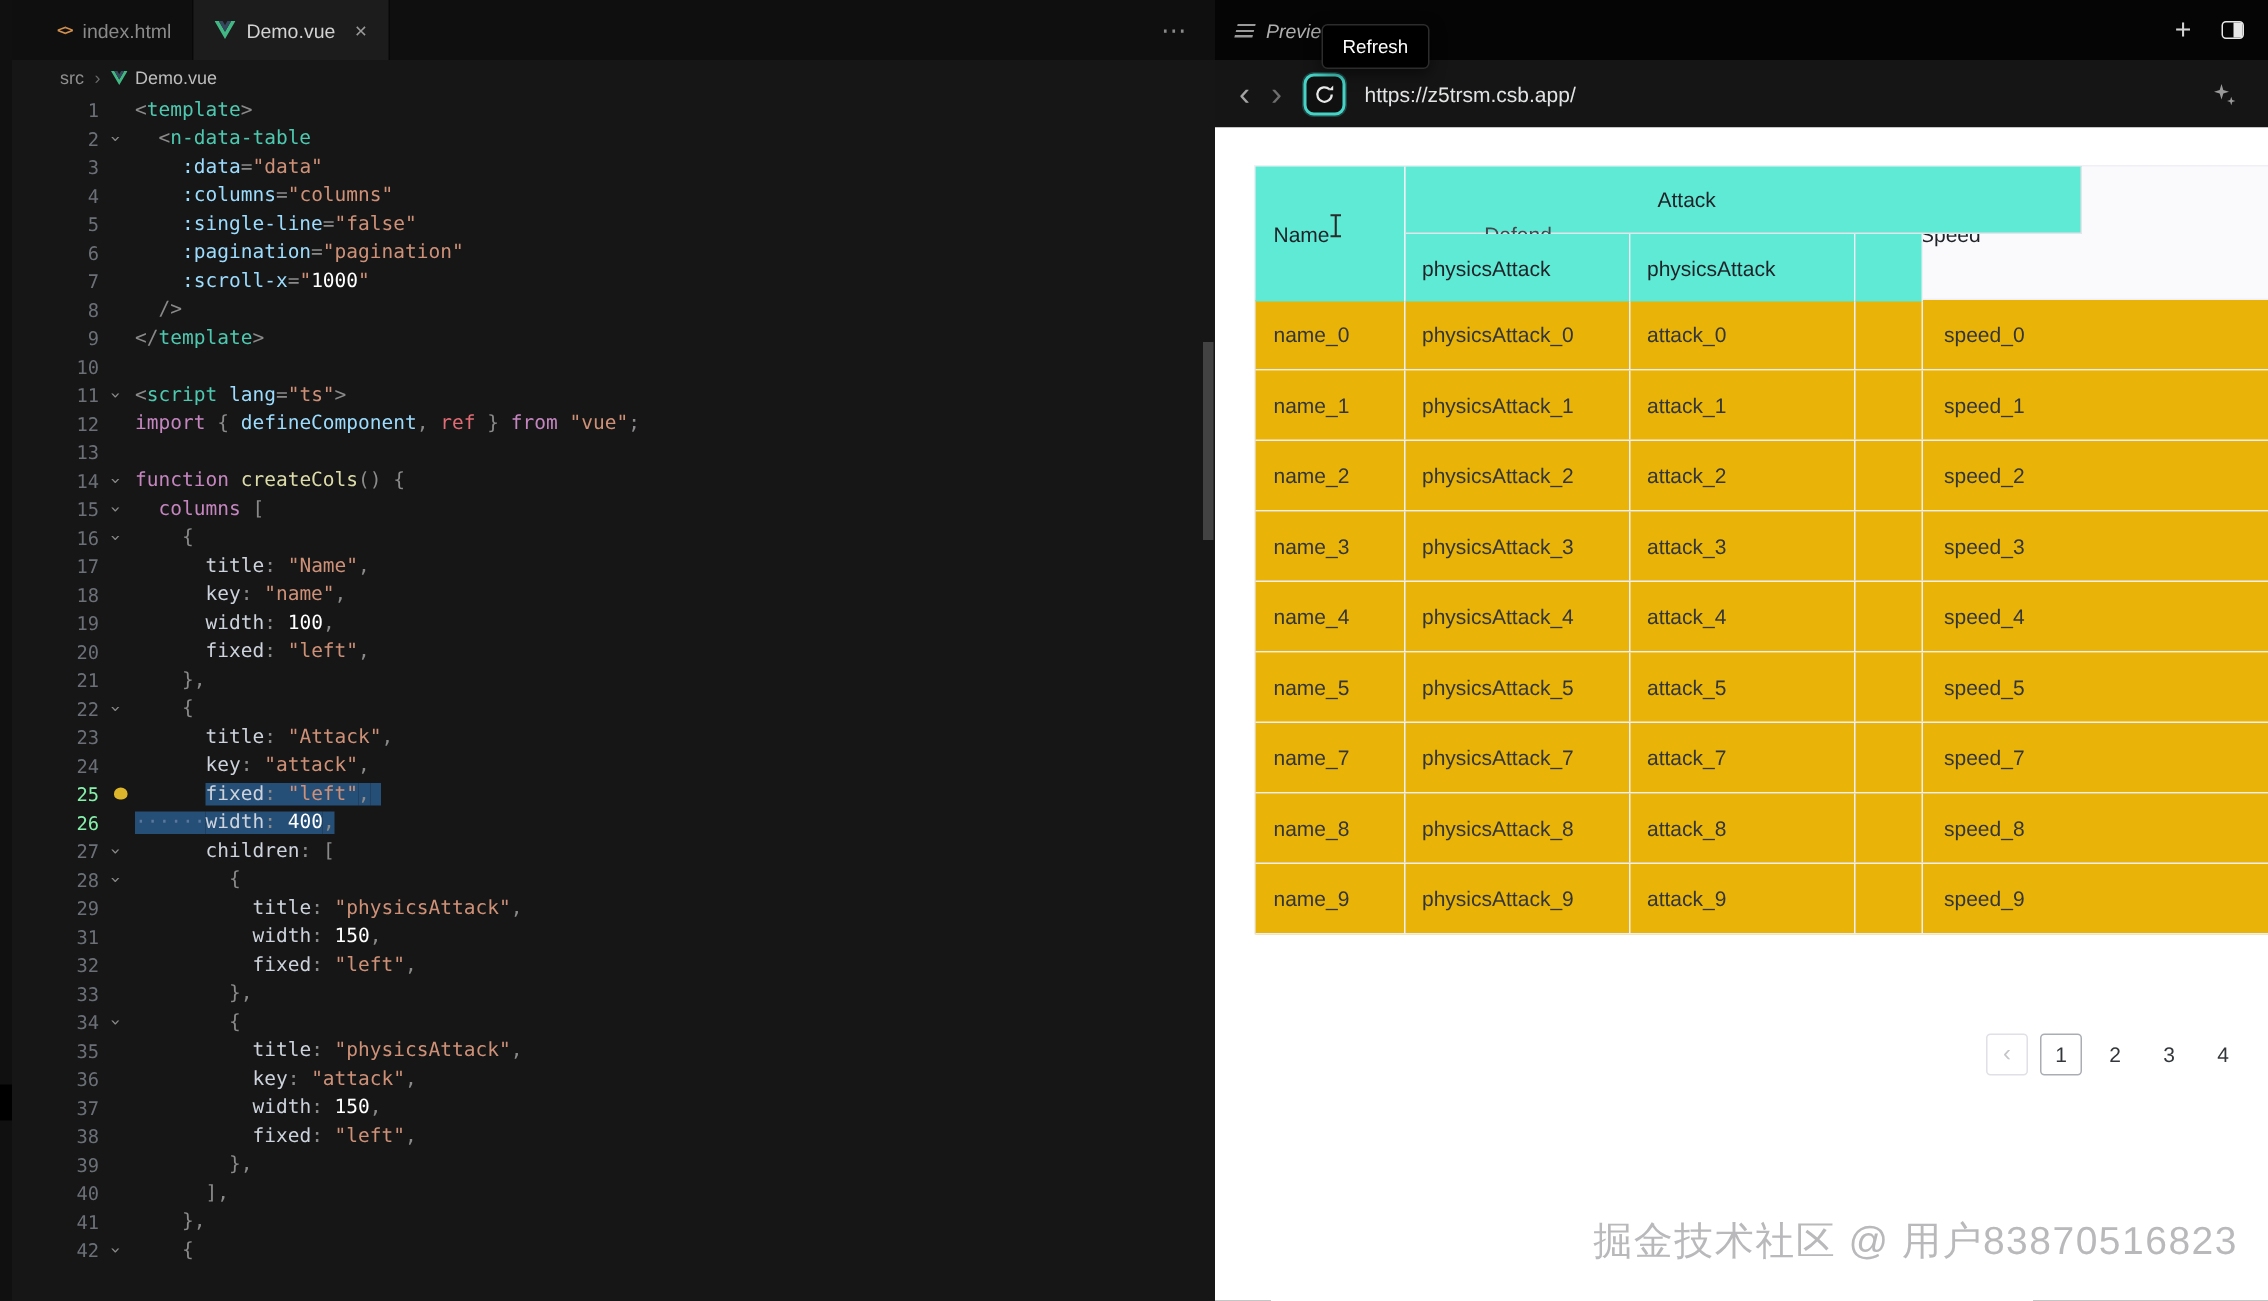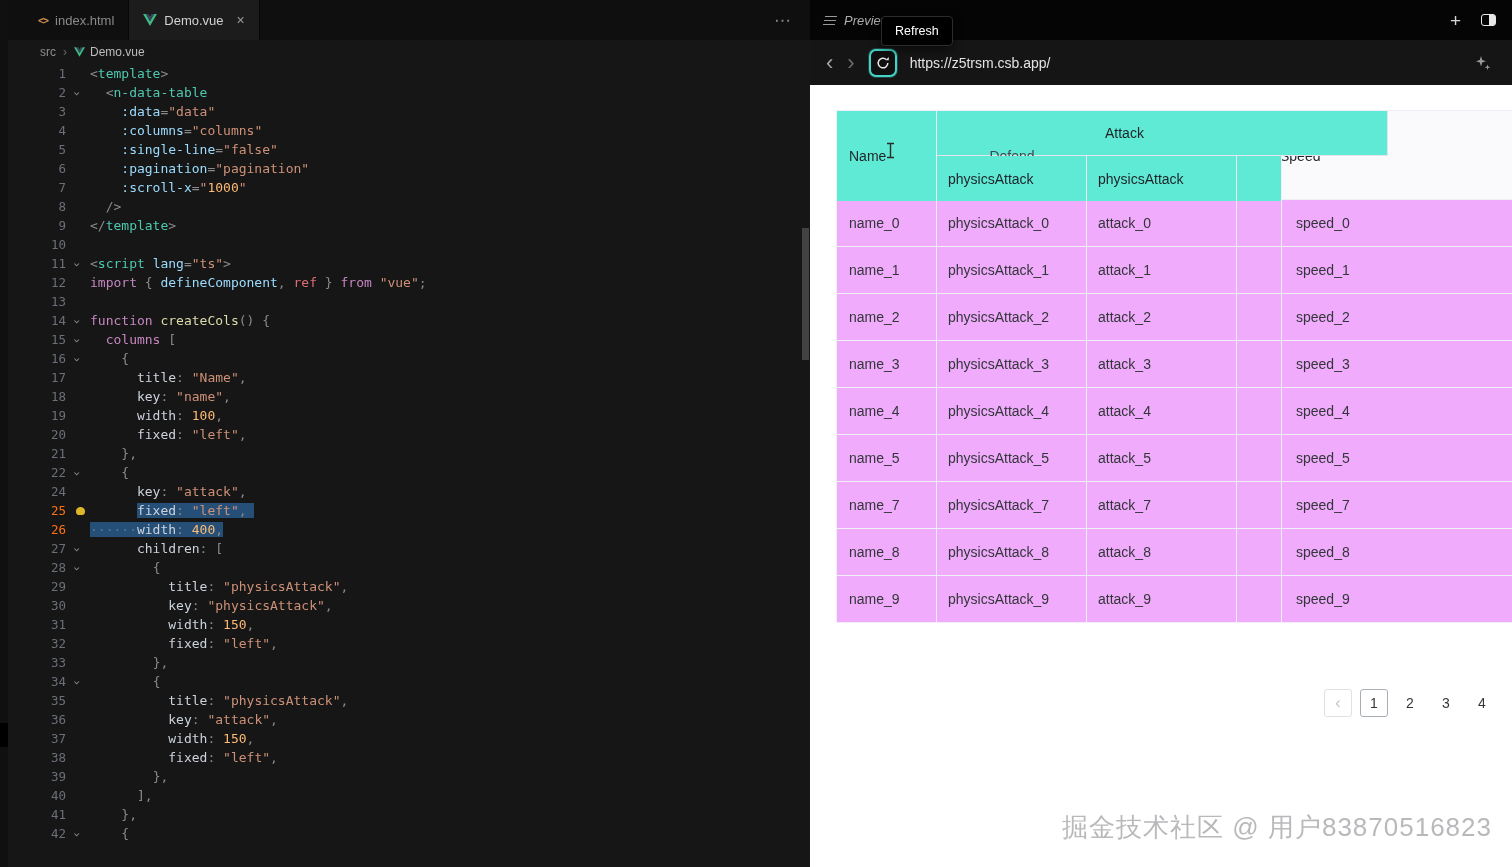--- a/index.html
+++ b/index.html
@@ -17,27 +17,27 @@
   .tab-close{margin-left:6px;color:#9a9a9a;font-size:14px;line-height:1;}
   .tab-more{margin-left:auto;align-self:center;margin-right:18px;color:#8a8a8a;font-size:17px;letter-spacing:1px;}
 
   .breadcrumb{position:absolute;left:0;top:40px;width:810px;height:24px;display:flex;align-items:center;gap:7px;padding-left:40px;font-size:12px;color:#8f8f8f;}
   .breadcrumb .file{color:#bdbdbd;display:flex;align-items:center;gap:5px;}
   .crumb-chev{color:#6a6a6a;font-size:12px;}
 
   .code-area{position:absolute;left:0;top:64px;width:810px;bottom:0;font-family:"DejaVu Sans Mono",monospace;font-size:13px;line-height:19px;color:#d4d4d4;overflow:hidden;}
   .line{display:flex;height:19px;white-space:pre;}
   .ln{flex:none;width:66px;text-align:right;color:#6b7078;font-size:12.5px;}
-  .ln.act{color:#f97316;}
+  .ln.act{color:#86efac;}
   .fold{flex:none;width:24px;padding-left:7px;}
   .chev{display:inline-block;transform:rotate(90deg);font-size:12px;color:#8a8a8a;}
   .bulb{display:inline-block;width:9px;height:8px;margin-left:3px;margin-top:4px;background:#ddb62b;border-radius:50% 50% 42% 42%;box-shadow:0 9px 0 -7px #b99723;}
   .codetext{white-space:pre;}
   .tk-pu{color:#8a8a8a}.tk-tag{color:#4ec9b0}.tk-attr{color:#9cdcfe}.tk-str{color:#ce9178}
-  .tk-num{color:#fdba74}.tk-kw{color:#c586c0}.tk-fn{color:#dcdcaa}.tk-id{color:#9cdcfe}
+  .tk-num{color:#ffffff}.tk-kw{color:#c586c0}.tk-fn{color:#dcdcaa}.tk-id{color:#9cdcfe}
   .tk-id2{color:#e06c75}.tk-prop{color:#cdd3dc}.tk-ws{color:#5a789e}.tk-sp{color:#d4d4d4}
   .sel{background:#264f78;}
 
   .vscroll{position:absolute;right:1px;top:228px;width:7px;height:132px;background:#424242;z-index:4;}
 
   
   .browser-pane{position:absolute;left:810px;top:0;width:702px;height:867px;background:#ffffff;}
   .topbar{position:absolute;left:0;top:0;width:100%;height:40px;background:#050505;}
   .preview-tab{position:absolute;left:14px;top:0;height:40px;display:flex;align-items:center;gap:8px;}
   .lines-icon{width:12px;height:9px;background:repeating-linear-gradient(to bottom,#9a9a9a 0 1.5px,transparent 1.5px 3.8px);transform:skewX(-14deg);}
@@ -65,21 +65,21 @@
   .th-name{left:0;top:0;width:100px;height:90px;border-right:1px solid #efeff5;padding-left:12px;z-index:4;}
   .th-speed{left:429px;top:0;width:231px;height:90px;padding-left:14px;z-index:0;background:transparent;text-align:right;}
   .th-defend{left:100px;top:0;width:150px;height:90px;justify-content:center;z-index:2;background:transparent;color:#43474d;}
   .th-attack{left:100px;top:0;width:451px;height:45px;z-index:1;border-right:1px solid #e4e4ea;border-bottom:1px solid #e4e4ea;}
   .th-attack span{position:absolute;left:168px;top:0;height:45px;line-height:45px;}
   .th-sub1{left:100px;top:45px;width:150px;height:45px;border-right:1px solid #efeff5;padding-left:11px;z-index:3;}
   .th-sub2{left:250px;top:45px;width:150px;height:45px;border-right:1px solid #efeff5;padding-left:11px;z-index:3;}
   .th-gap{left:400px;top:45px;width:45px;height:45px;border-right:1px solid #efeff5;z-index:3;}
 
   .tbody{border-left:1px solid #efeff5;}
-  .trow{display:grid;grid-template-columns:100px 150px 150px 45px 1fr;height:47px;border-bottom:1px solid #efeff5;background:#f0abfc;}
+  .trow{display:grid;grid-template-columns:100px 150px 150px 45px 1fr;height:47px;border-bottom:1px solid #efeff5;background:#eab308;}
   .td{display:flex;align-items:center;border-right:1px solid #efeff5;padding-left:11px;}
   .td-name{padding-left:12px;}
   .td-speed{border-right:none;padding-left:14px;}
 
   .pagination{position:absolute;left:26px;top:604px;width:676px;display:flex;justify-content:flex-end;gap:8px;padding-right:16px;}
   .pgitem{width:28px;height:28px;border-radius:3px;display:flex;align-items:center;justify-content:center;font-size:14px;color:#33363a;}
   .pgprev{border:1px solid #e0e0e6;color:#c4c4ca;font-size:16px;}
   .pgitem.active{border:1px solid #a9aeb4;}
 
   .watermark{position:absolute;right:20px;bottom:22px;font-size:26px;color:#9c9ca1;opacity:.7;letter-spacing:1px;white-space:nowrap;}
@@ -134,27 +134,27 @@
       <div class="line"><span class="ln">13</span><span class="fold"></span><span class="codetext"></span></div>
       <div class="line"><span class="ln">14</span><span class="fold"><span class="chev">›</span></span><span class="codetext"><span class="tk-kw">function</span><span class="tk-sp"> </span><span class="tk-fn">createCols</span><span class="tk-pu">()</span><span class="tk-sp"> </span><span class="tk-pu">{</span></span></div>
       <div class="line"><span class="ln">15</span><span class="fold"><span class="chev">›</span></span><span class="codetext"><span class="tk-sp">  </span><span class="tk-kw">columns</span><span class="tk-sp"> </span><span class="tk-pu">[</span></span></div>
       <div class="line"><span class="ln">16</span><span class="fold"><span class="chev">›</span></span><span class="codetext"><span class="tk-sp">    </span><span class="tk-pu">{</span></span></div>
       <div class="line"><span class="ln">17</span><span class="fold"></span><span class="codetext"><span class="tk-sp">      </span><span class="tk-prop">title</span><span class="tk-pu">:</span><span class="tk-sp"> </span><span class="tk-str">"Name"</span><span class="tk-pu">,</span></span></div>
       <div class="line"><span class="ln">18</span><span class="fold"></span><span class="codetext"><span class="tk-sp">      </span><span class="tk-prop">key</span><span class="tk-pu">:</span><span class="tk-sp"> </span><span class="tk-str">"name"</span><span class="tk-pu">,</span></span></div>
       <div class="line"><span class="ln">19</span><span class="fold"></span><span class="codetext"><span class="tk-sp">      </span><span class="tk-prop">width</span><span class="tk-pu">:</span><span class="tk-sp"> </span><span class="tk-num">100</span><span class="tk-pu">,</span></span></div>
       <div class="line"><span class="ln">20</span><span class="fold"></span><span class="codetext"><span class="tk-sp">      </span><span class="tk-prop">fixed</span><span class="tk-pu">:</span><span class="tk-sp"> </span><span class="tk-str">"left"</span><span class="tk-pu">,</span></span></div>
       <div class="line"><span class="ln">21</span><span class="fold"></span><span class="codetext"><span class="tk-sp">    </span><span class="tk-pu">},</span></span></div>
       <div class="line"><span class="ln">22</span><span class="fold"><span class="chev">›</span></span><span class="codetext"><span class="tk-sp">    </span><span class="tk-pu">{</span></span></div>
+      <div class="line"><span class="ln">23</span><span class="fold"></span><span class="codetext"><span class="tk-sp">      </span><span class="tk-prop">title</span><span class="tk-pu">:</span><span class="tk-sp"> </span><span class="tk-str">"Attack"</span><span class="tk-pu">,</span></span></div>
       <div class="line"><span class="ln">24</span><span class="fold"></span><span class="codetext"><span class="tk-sp">      </span><span class="tk-prop">key</span><span class="tk-pu">:</span><span class="tk-sp"> </span><span class="tk-str">"attack"</span><span class="tk-pu">,</span></span></div>
       <div class="line"><span class="ln act">25</span><span class="fold"><span class="bulb"></span></span><span class="codetext"><span class="tk-sp">      </span><span class="tk-prop sel">fixed</span><span class="tk-pu sel">:</span><span class="tk-sp sel"> </span><span class="tk-str sel">"left"</span><span class="tk-pu sel">,</span><span class="tk-sp sel"> </span></span></div>
       <div class="line"><span class="ln act">26</span><span class="fold"></span><span class="codetext"><span class="tk-ws sel">······</span><span class="tk-prop sel">width</span><span class="tk-pu sel">:</span><span class="tk-sp sel"> </span><span class="tk-num sel">400</span><span class="tk-pu sel">,</span></span></div>
       <div class="line"><span class="ln">27</span><span class="fold"><span class="chev">›</span></span><span class="codetext"><span class="tk-sp">      </span><span class="tk-prop">children</span><span class="tk-pu">:</span><span class="tk-sp"> </span><span class="tk-pu">[</span></span></div>
       <div class="line"><span class="ln">28</span><span class="fold"><span class="chev">›</span></span><span class="codetext"><span class="tk-sp">        </span><span class="tk-pu">{</span></span></div>
       <div class="line"><span class="ln">29</span><span class="fold"></span><span class="codetext"><span class="tk-sp">          </span><span class="tk-prop">title</span><span class="tk-pu">:</span><span class="tk-sp"> </span><span class="tk-str">"physicsAttack"</span><span class="tk-pu">,</span></span></div>
-      <div class="line"><span class="ln">30</span><span class="fold"></span><span class="codetext"><span class="tk-sp">          </span><span class="tk-prop">key</span><span class="tk-pu">:</span><span class="tk-sp"> </span><span class="tk-str">"physicsAttack"</span><span class="tk-pu">,</span></span></div>
       <div class="line"><span class="ln">31</span><span class="fold"></span><span class="codetext"><span class="tk-sp">          </span><span class="tk-prop">width</span><span class="tk-pu">:</span><span class="tk-sp"> </span><span class="tk-num">150</span><span class="tk-pu">,</span></span></div>
       <div class="line"><span class="ln">32</span><span class="fold"></span><span class="codetext"><span class="tk-sp">          </span><span class="tk-prop">fixed</span><span class="tk-pu">:</span><span class="tk-sp"> </span><span class="tk-str">"left"</span><span class="tk-pu">,</span></span></div>
       <div class="line"><span class="ln">33</span><span class="fold"></span><span class="codetext"><span class="tk-sp">        </span><span class="tk-pu">},</span></span></div>
       <div class="line"><span class="ln">34</span><span class="fold"><span class="chev">›</span></span><span class="codetext"><span class="tk-sp">        </span><span class="tk-pu">{</span></span></div>
       <div class="line"><span class="ln">35</span><span class="fold"></span><span class="codetext"><span class="tk-sp">          </span><span class="tk-prop">title</span><span class="tk-pu">:</span><span class="tk-sp"> </span><span class="tk-str">"physicsAttack"</span><span class="tk-pu">,</span></span></div>
       <div class="line"><span class="ln">36</span><span class="fold"></span><span class="codetext"><span class="tk-sp">          </span><span class="tk-prop">key</span><span class="tk-pu">:</span><span class="tk-sp"> </span><span class="tk-str">"attack"</span><span class="tk-pu">,</span></span></div>
       <div class="line"><span class="ln">37</span><span class="fold"></span><span class="codetext"><span class="tk-sp">          </span><span class="tk-prop">width</span><span class="tk-pu">:</span><span class="tk-sp"> </span><span class="tk-num">150</span><span class="tk-pu">,</span></span></div>
       <div class="line"><span class="ln">38</span><span class="fold"></span><span class="codetext"><span class="tk-sp">          </span><span class="tk-prop">fixed</span><span class="tk-pu">:</span><span class="tk-sp"> </span><span class="tk-str">"left"</span><span class="tk-pu">,</span></span></div>
       <div class="line"><span class="ln">39</span><span class="fold"></span><span class="codetext"><span class="tk-sp">        </span><span class="tk-pu">},</span></span></div>
       <div class="line"><span class="ln">40</span><span class="fold"></span><span class="codetext"><span class="tk-sp">      </span><span class="tk-pu">],</span></span></div>

